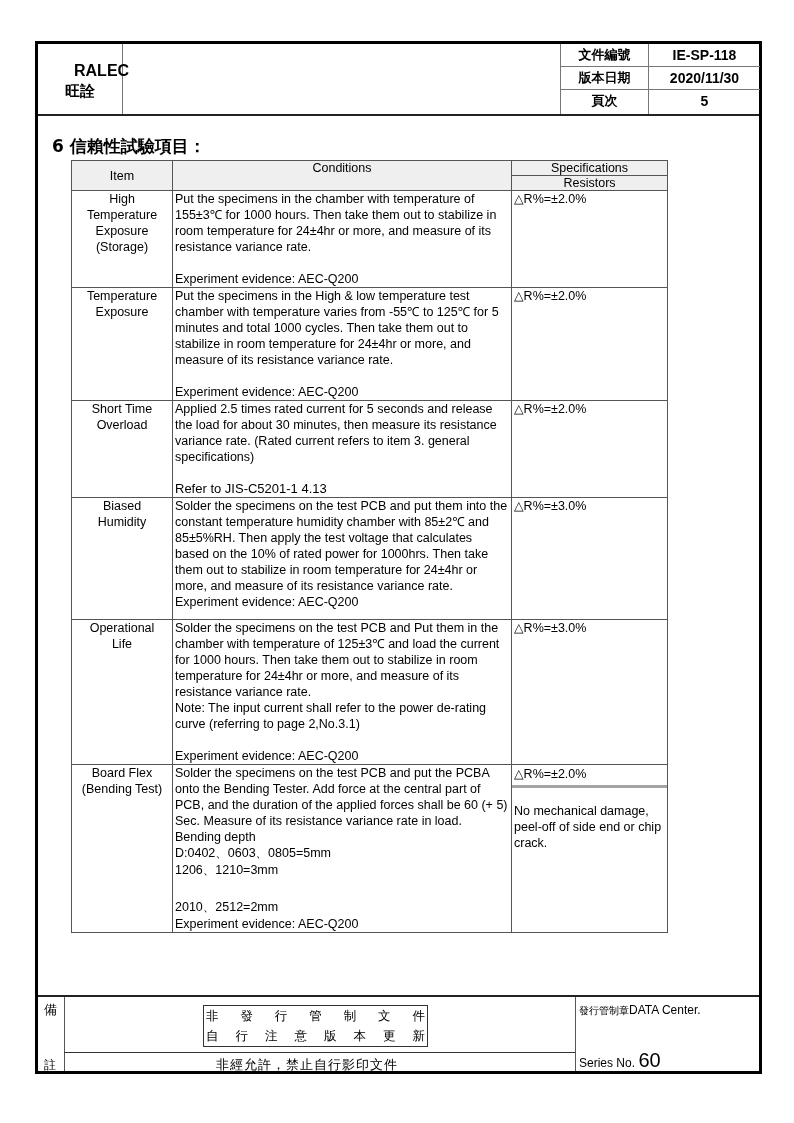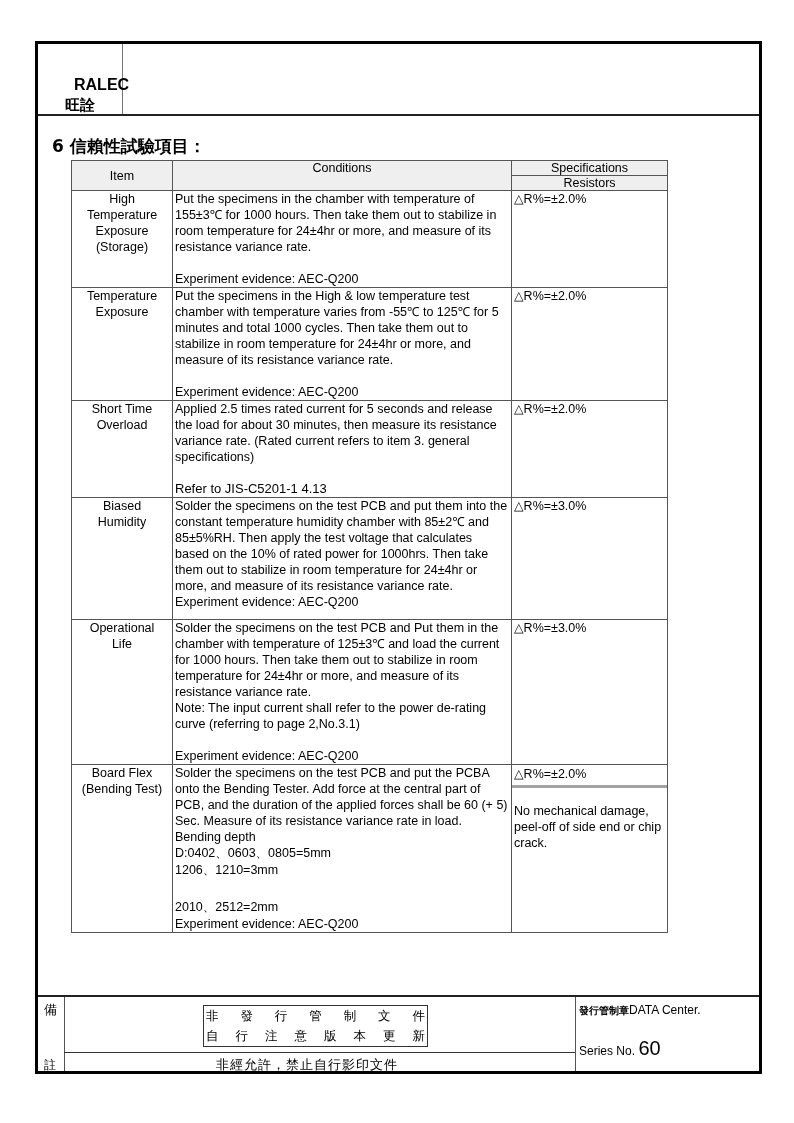--- a/index.html
+++ b/index.html
@@ -2,21 +2,21 @@
 <html><head>
 <meta charset="utf-8">
 <style>
   html, body { margin:0; padding:0; background:#fff; }
   body { width:794px; height:1123px; position:relative; font-family:"Liberation Sans", sans-serif; color:#000; }
   .frame { position:absolute; left:35px; top:41px; width:727px; height:1033px; border-left:3px solid #000; border-right:3px solid #000; border-top:3px solid #000; border-bottom:3px solid #000; box-sizing:border-box; }
 
   
   .hdr { position:absolute; left:38px; top:44px; width:721px; height:72px; border-bottom:2px solid #222; box-sizing:border-box; }
   .hdr-logo { position:absolute; left:0; top:0; width:84px; height:70px; border-right:1px solid #777; text-align:center; }
-  .hdr-logo .en { font-weight:bold; font-size:16px; margin-top:32px;padding-left:36px; }
+  .hdr-logo .en { font-weight:bold; font-size:16px; margin-top:18px;padding-left:36px; }
   .hdr-logo .zh { font-weight:bold; font-size:15px; margin-top:2px; font-family:Liberation Sans, sans-serif; }
   .hdr-title { position:absolute; left:84px; top:0; width:438px; height:70px; text-align:center; font-family:"DejaVu Serif", serif; }
   .hdr-title .l1 { font-size:22px; margin-top:7px; letter-spacing:1px; }
   .hdr-title .l2 { font-size:22px; margin-top:3px; letter-spacing:1px; }
   .hdr-meta { position:absolute; left:522px; top:0; width:199px; height:70px; border-left:1px solid #777; }
   .meta-row { display:flex; height:23px; border-bottom:1px solid #777; box-sizing:border-box; }
   .meta-row:last-child { border-bottom:none; height:24px; }
   .meta-k { width:87px; text-align:center; font-weight:bold; font-size:13px; line-height:22px; border-right:1px solid #777; font-family:"DejaVu Sans", sans-serif; }
   .meta-v { flex:1; text-align:center; font-weight:bold; font-size:14px; line-height:22px; }
 
@@ -39,33 +39,47 @@
   .ftr { position:absolute; left:38px; top:995px; width:721px; height:76px; border-top:2px solid #222; box-sizing:border-box; }
   .ftr .bei { position:absolute; left:6px; top:4px; font-size:13px; font-family:"DejaVu Serif", serif; }
   .ftr .zhu { position:absolute; left:6px; top:60px; font-size:12px; font-family:"DejaVu Serif", serif; }
   .ftr .vline { position:absolute; left:26px; top:0; width:1px; height:74px; background:#555; }
   .ftr .vline2 { position:absolute; left:537px; top:0; width:1px; height:74px; background:#555; }
   .ftr .hline { position:absolute; left:26px; top:55px; width:511px; height:1px; background:#333; }
   .stamp { position:absolute; left:165px; top:8px; width:225px; height:42px; border:1px solid #333; box-sizing:border-box; font-family:"DejaVu Serif", serif; font-size:12.5px; }
   .stamp .row { display:flex; justify-content:space-between; padding:0 2px; line-height:20px; }
   .notice { position:absolute; left:178px; top:59px; font-family:"DejaVu Serif", serif; font-size:13px; letter-spacing:1px; }
   .datac { position:absolute; left:541px; top:6px; font-size:12px; }
-  .datac .zh { font-family:"DejaVu Serif", serif; font-size:10px;font-weight:bold; }
-  .series { position:absolute; left:541px; top:40px; font-size:12px; }
+  .datac .zh { font-family:"DejaVu Serif", serif; font-size:10px; }
+  .series { position:absolute; left:541px; top:52px; font-size:12px; }
   .series .num { font-size:20px; }
 </style>
 </head>
 <body>
 
 <div class="frame"></div>
 
 <div class="hdr">
   <div class="hdr-logo">
     <div class="en">RALEC</div>
     <div class="zh">旺詮</div>
+  </div>
+  <div class="hdr-meta">
+    <div class="meta-row">
+      <div class="meta-k">文件編號</div>
+      <div class="meta-v">IE-SP-118</div>
+    </div>
+    <div class="meta-row">
+      <div class="meta-k">版本日期</div>
+      <div class="meta-v">2020/11/30</div>
+    </div>
+    <div class="meta-row">
+      <div class="meta-k">頁次</div>
+      <div class="meta-v">5</div>
+    </div>
   </div>
 </div>
 
 <div class="sec">
   <span>6</span>
   <span>信賴性試驗項目：</span>
 </div>
 
 <table class="spec">
   <thead>

